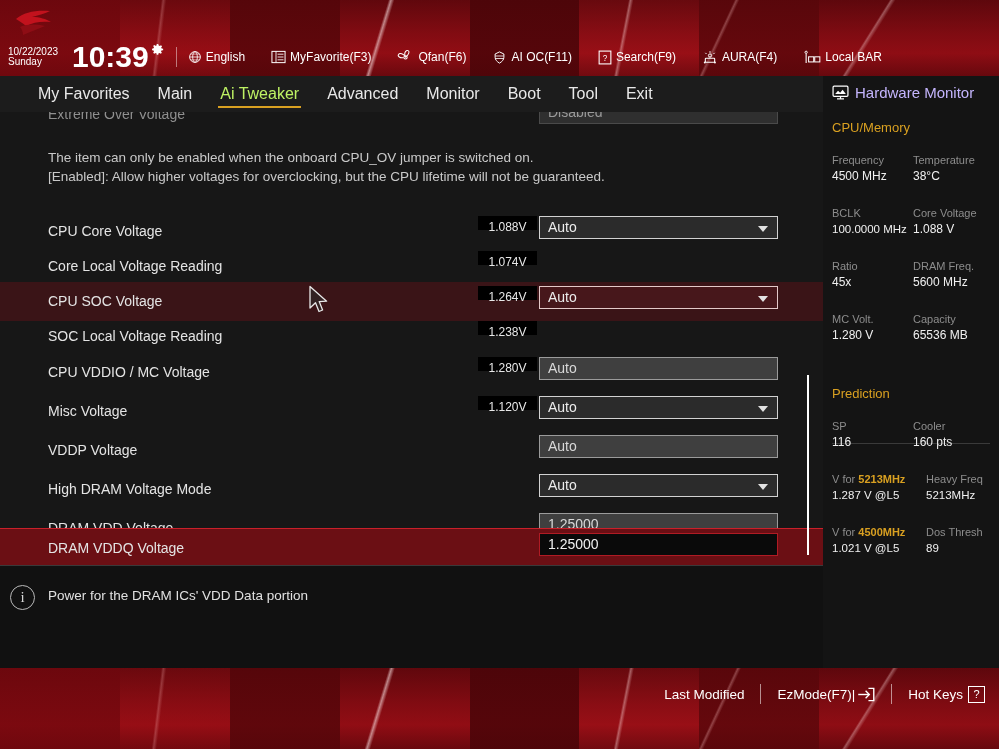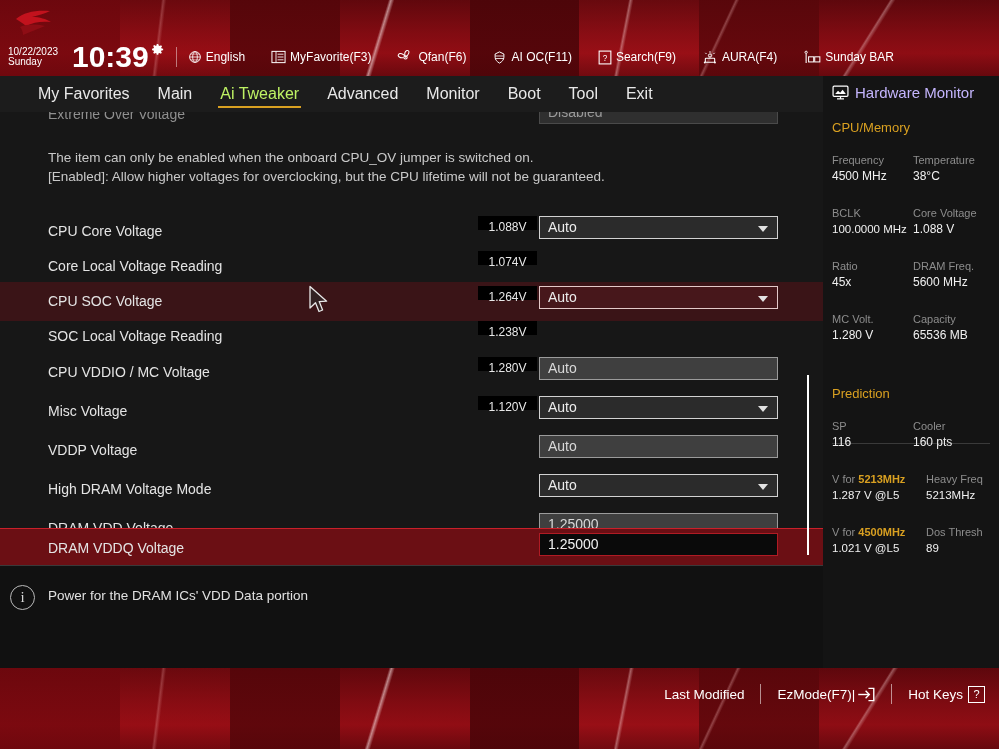--- a/index.html
+++ b/index.html
@@ -220,21 +220,21 @@
 
       <div class="hdr-item">
         <span class="ic">
           <svg width="18" height="15" viewBox="0 0 26 22">
               <circle cx="4.4" cy="3.4" r="1.7" fill="none" stroke="#fff" stroke-width="1.4"></circle>
               <line x1="4.4" y1="6" x2="4.4" y2="19" stroke="#fff" stroke-width="1.6"></line>
               <rect x="8" y="10" width="7.5" height="7.5" fill="none" stroke="#fff" stroke-width="1.5"></rect>
               <rect x="17" y="10" width="7.5" height="7.5" fill="none" stroke="#fff" stroke-width="1.5"></rect>
             </svg>
         </span>
-        <span>Sunday BAR</span>
+        <span>Local BAR</span>
       </div>
     </div>
   </div>
   <div id="hdr-strip"></div>
 
   <div id="navbar">
     <div class="tab">My Favorites</div>
     <div class="tab">Main</div>
     <div class="tab active">Ai Tweaker</div>
     <div class="tab">Advanced</div>

